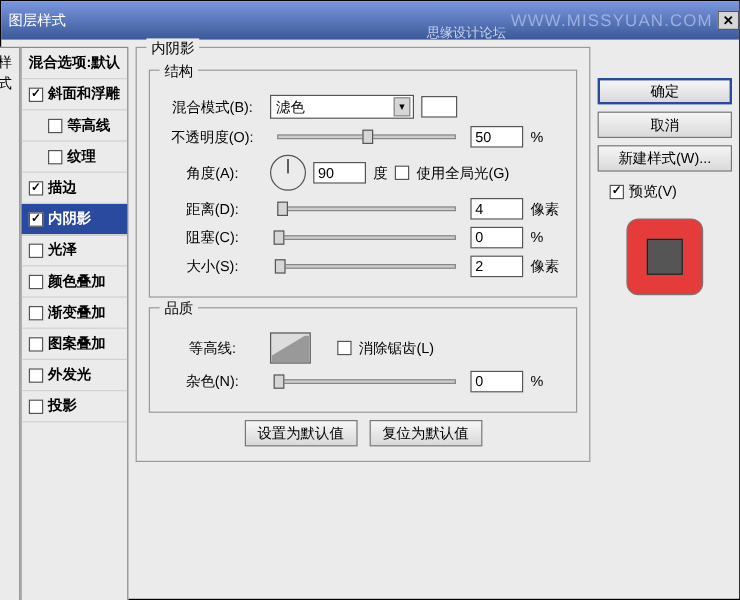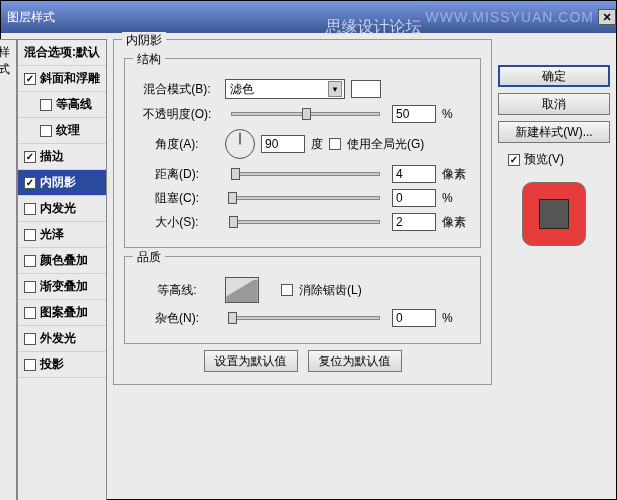--- a/index.html
+++ b/index.html
@@ -1,20 +1,20 @@
 <!DOCTYPE html>
 <html><head>
 <meta charset="utf-8">
 <style>
 * { box-sizing: border-box; margin: 0; padding: 0; font-family: "Microsoft YaHei", SimSun, sans-serif; font-size: 12px; }
 body { background: #f0f0f0; }
 .window { width: 617px; height: 500px; background: #ebebeb; border: 1px solid #000; position: relative; }
 .titlebar { height: 32px; background: linear-gradient(#7a96df, #3b5998); color: #fff; display: flex; align-items: center; justify-content: space-between; padding: 0 0 0 6px; }
 .titlebar-right { display: flex; align-items: center; }
-.watermark { color: #c8d4ef; font-size: 16px; margin-right: 4px; margin-top: 20px; }
+.watermark { color: #c8d4ef; font-size: 11px; margin-right: 4px; margin-top: 20px; }
 .watermark2 { color: #9bb0e0; font-size: 14px; margin-right: 4px; letter-spacing: 1px; }
 .close-btn { width: 18px; height: 16px; background: #d6d6d6; border: 1px solid #555; color: #000; display: flex; align-items: center; justify-content: center; font-size: 11px; font-weight: bold; cursor: pointer; }
 .body { display: flex; height: calc(100% - 22px); padding: 6px; gap: 6px; }
 .left { width: 100px; display: flex; flex-direction: row; justify-content: flex-end; }
 .style-header { border: 1px solid #888; border-bottom: none; padding: 4px 6px; background: #ebebeb; }
 .style-list { border: 1px solid #888; background: #ebebeb; flex: 0 0 auto; font-weight: bold; }
 .style-item { padding: 4px 6px; display: flex; align-items: center; gap: 4px; border-bottom: 1px solid #d0d0d0; cursor: pointer; }
 .style-item.indent { padding-left: 22px; }
 .style-item.selected { background: #2a4aa0; color: #fff; }
 .cb { width: 12px; height: 12px; border: 1px solid #555; background: #fff; display: inline-flex; align-items: center; justify-content: center; font-size: 10px; line-height: 1; }
@@ -80,24 +80,20 @@
           <div class="style-item">
             <span class="cb checked"></span>
             <span>描边</span>
           </div>
           <div class="style-item selected">
             <span class="cb checked"></span>
             <span>内阴影</span>
           </div>
           <div class="style-item">
             <span class="cb"></span>
-            <span>内发光</span>
-          </div>
-          <div class="style-item">
-            <span class="cb"></span>
             <span>光泽</span>
           </div>
           <div class="style-item">
             <span class="cb"></span>
             <span>颜色叠加</span>
           </div>
           <div class="style-item">
             <span class="cb"></span>
             <span>渐变叠加</span>
           </div>

